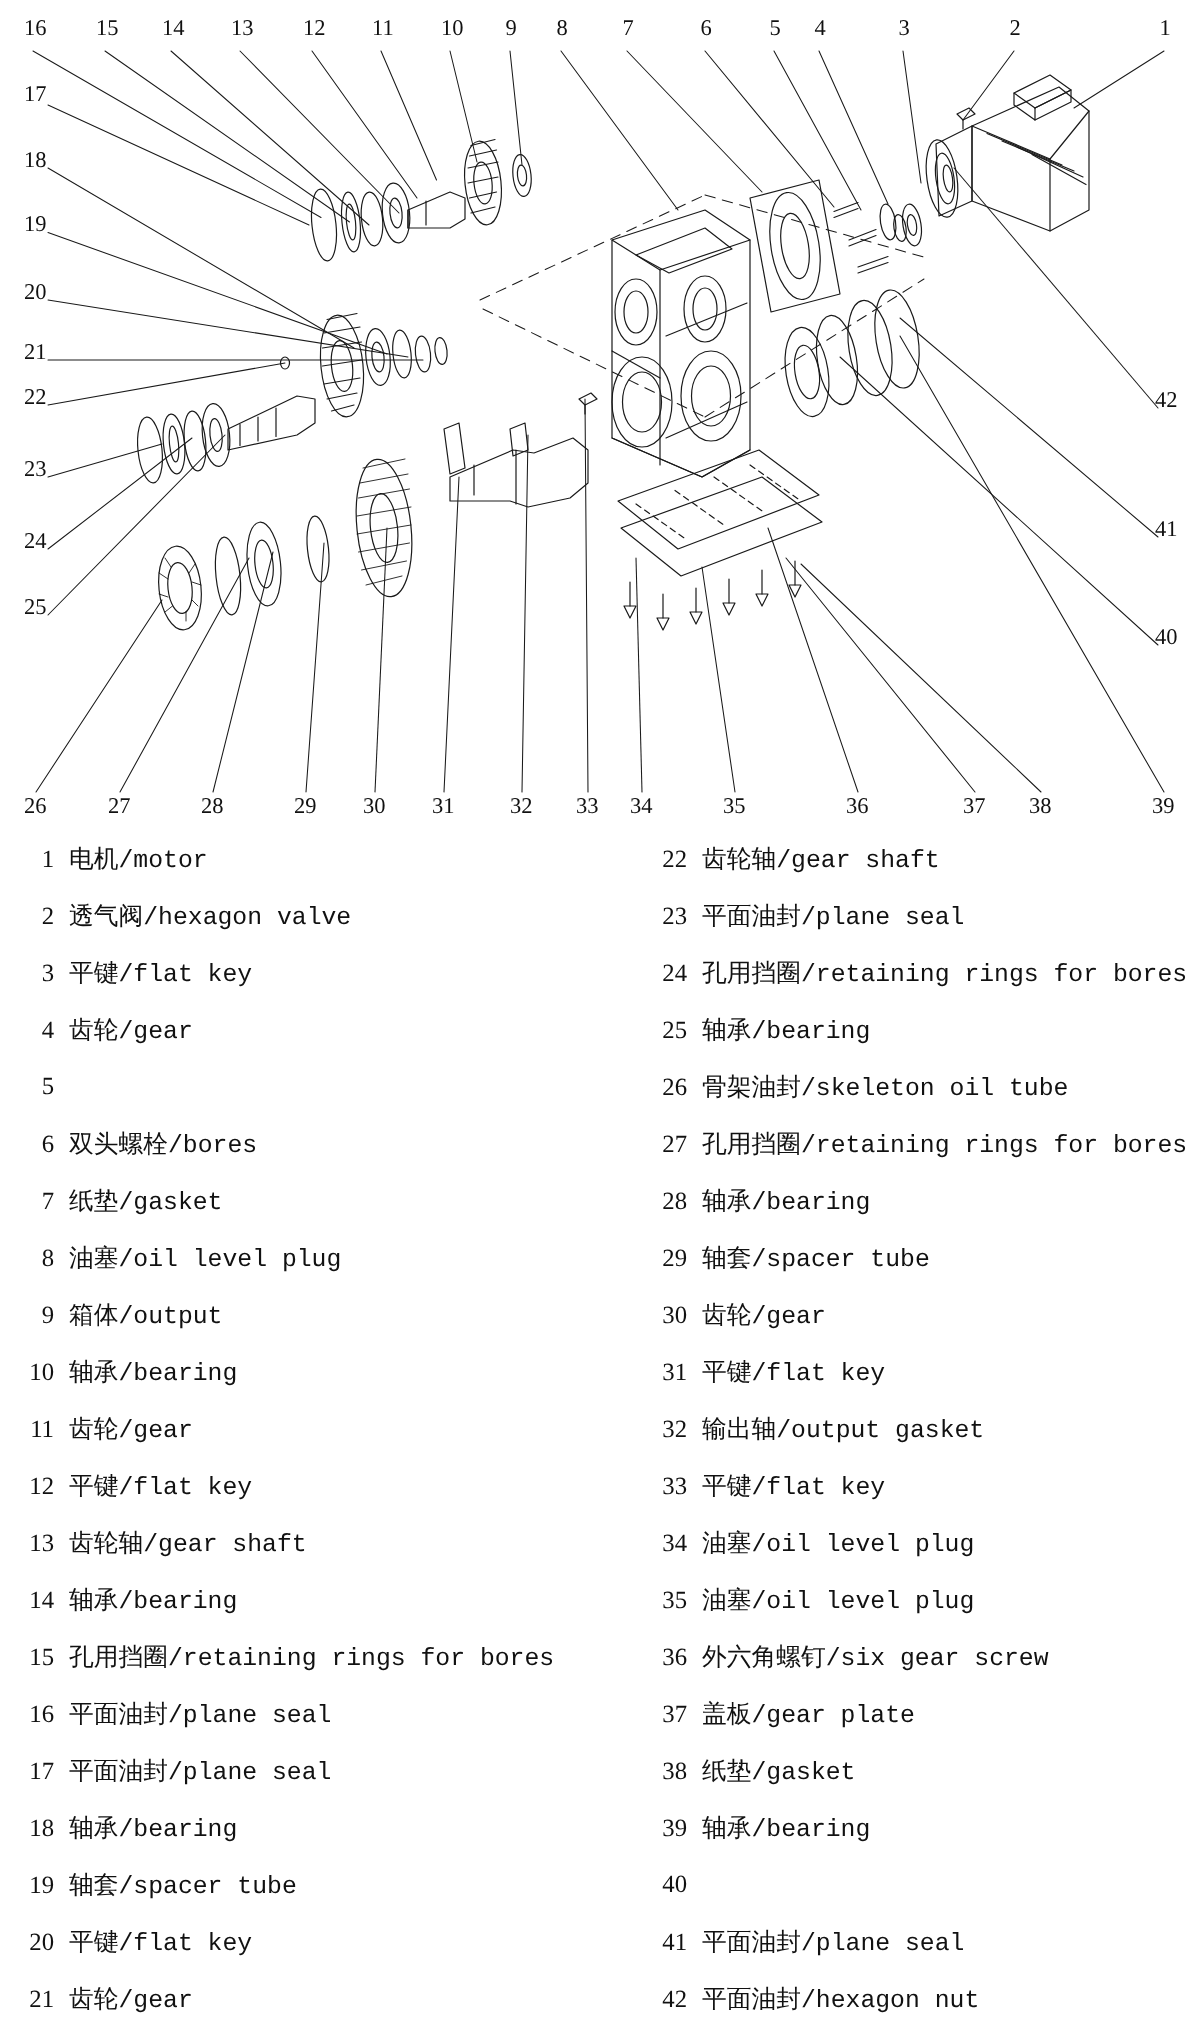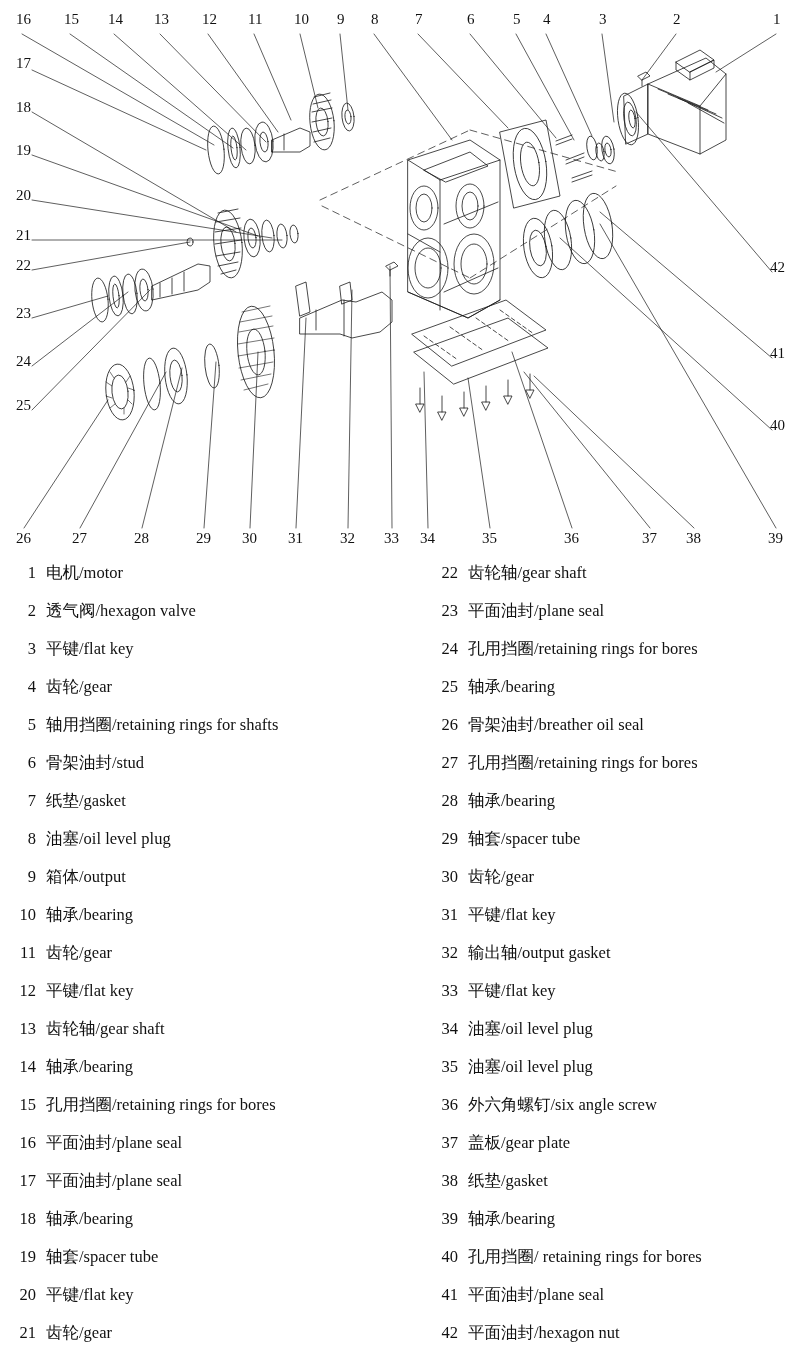--- a/index.html
+++ b/index.html
@@ -64,21 +64,21 @@
     font-size: 16.5px;
   }
   .legend-idx {
     width: 28px;
     flex: 0 0 28px;
     text-align: right;
     margin-right: 10px;
     font-family: "Liberation Serif", serif;
   }
   .legend-text {
-    font-family: Liberation Serif, serif;
+    font-family: Liberation Mono, monospace;
     white-space: nowrap;
   }
 </style>
 </head>
 <body>
 
 <div id="sheet">
 
   <div id="drawing">
 
@@ -418,25 +418,24 @@
       <div class="legend-item">
           <span class="legend-idx">3</span>
           <span class="legend-text">平键/flat key</span>
         </div>
       <div class="legend-item">
           <span class="legend-idx">4</span>
           <span class="legend-text">齿轮/gear</span>
         </div>
       <div class="legend-item">
           <span class="legend-idx">5</span>
-          <span class="legend-text">轴用挡圈/retaining rings for shafts</span>
         </div>
       <div class="legend-item">
           <span class="legend-idx">6</span>
-          <span class="legend-text">骨架油封/stud</span>
+          <span class="legend-text">双头螺栓/bores</span>
         </div>
       <div class="legend-item">
           <span class="legend-idx">7</span>
           <span class="legend-text">纸垫/gasket</span>
         </div>
       <div class="legend-item">
           <span class="legend-idx">8</span>
           <span class="legend-text">油塞/oil level plug</span>
         </div>
       <div class="legend-item">
@@ -505,21 +504,21 @@
       <div class="legend-item">
           <span class="legend-idx">24</span>
           <span class="legend-text">孔用挡圈/retaining rings for bores</span>
         </div>
       <div class="legend-item">
           <span class="legend-idx">25</span>
           <span class="legend-text">轴承/bearing</span>
         </div>
       <div class="legend-item">
           <span class="legend-idx">26</span>
-          <span class="legend-text">骨架油封/breather oil seal</span>
+          <span class="legend-text">骨架油封/skeleton oil tube</span>
         </div>
       <div class="legend-item">
           <span class="legend-idx">27</span>
           <span class="legend-text">孔用挡圈/retaining rings for bores</span>
         </div>
       <div class="legend-item">
           <span class="legend-idx">28</span>
           <span class="legend-text">轴承/bearing</span>
         </div>
       <div class="legend-item">
@@ -545,37 +544,36 @@
       <div class="legend-item">
           <span class="legend-idx">34</span>
           <span class="legend-text">油塞/oil level plug</span>
         </div>
       <div class="legend-item">
           <span class="legend-idx">35</span>
           <span class="legend-text">油塞/oil level plug</span>
         </div>
       <div class="legend-item">
           <span class="legend-idx">36</span>
-          <span class="legend-text">外六角螺钉/six angle screw</span>
+          <span class="legend-text">外六角螺钉/six gear screw</span>
         </div>
       <div class="legend-item">
           <span class="legend-idx">37</span>
           <span class="legend-text">盖板/gear plate</span>
         </div>
       <div class="legend-item">
           <span class="legend-idx">38</span>
           <span class="legend-text">纸垫/gasket</span>
         </div>
       <div class="legend-item">
           <span class="legend-idx">39</span>
           <span class="legend-text">轴承/bearing</span>
         </div>
       <div class="legend-item">
           <span class="legend-idx">40</span>
-          <span class="legend-text">孔用挡圈/ retaining rings for bores</span>
         </div>
       <div class="legend-item">
           <span class="legend-idx">41</span>
           <span class="legend-text">平面油封/plane seal</span>
         </div>
       <div class="legend-item">
           <span class="legend-idx">42</span>
           <span class="legend-text">平面油封/hexagon nut</span>
         </div>
     </div>

